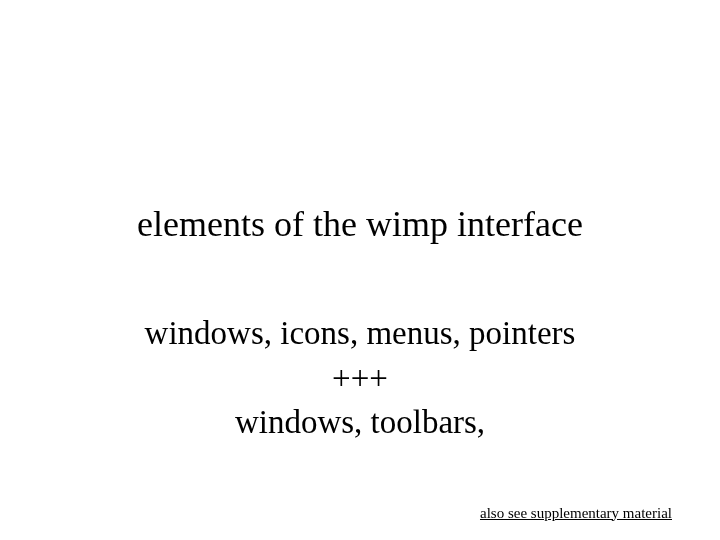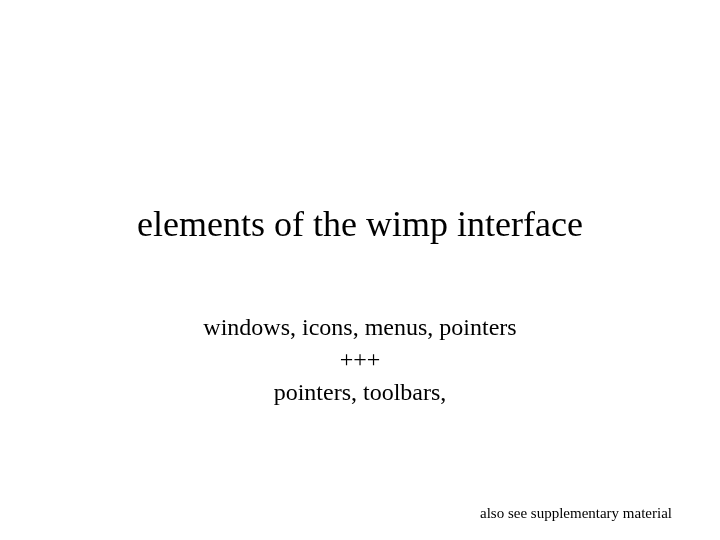--- a/index.html
+++ b/index.html
@@ -29,46 +29,47 @@
       text-align: center;
       font-size: 36px;
       font-weight: normal;
     }
     .body-text {
       position: absolute;
       top: 283px;
       left: 0;
       width: 100%;
       text-align: center;
-      font-size: 24px;
+      font-size: 33px;
       line-height: 1.35;
     }
     .body-line {
       display: block;
     }
     .footnote {
       position: absolute;
       bottom: 45px;
       right: 48px;
       text-align: right;
       font-size: 15px;
       line-height: 1.3;
+      text-decoration: underline;
     }
     .footnote-line {
       display: block;
     }
   </style>
 </head>
 <body>
 
 <div class="slide">
   <h1 class="title">elements of the wimp interface</h1>
 
   <div class="body-text">
     <span class="body-line">windows, icons, menus, pointers</span>
     <span class="body-line">+++</span>
-    <span class="body-line">pointers, toolbars,</span>
+    <span class="body-line">windows, toolbars,</span>
   </div>
 
   <div class="footnote">
     <span class="footnote-line">also see supplementary  material</span>
   </div>
 </div>
 
 </body></html>

